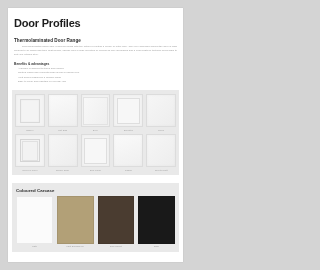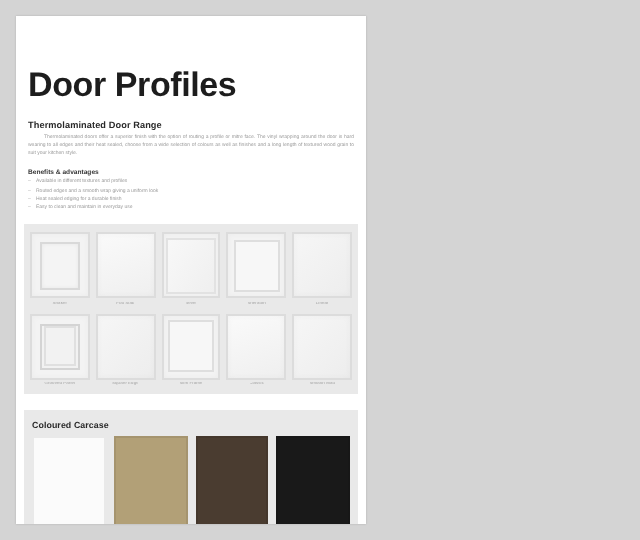--- a/index.html
+++ b/index.html
@@ -23,26 +23,26 @@
     background: #ffffff;
     box-shadow: 0 0 1px rgba(0,0,0,0.18);
     overflow: hidden;
   }
 
   .inner {
     padding: 10px 6px 0 6px;
   }
 
   .page-title {
-    font-size: 17px;
+    font-size: 11px;
     font-weight: bold;
     color: #1d1d1d;
     letter-spacing: -0.2px;
     line-height: 1.05;
-    margin: 16px 0 8px 0;
+    margin: 0 0 8px 0;
   }
 
   .section-head {
     font-size: 4.6px;
     font-weight: bold;
     color: #2a2a2a;
     letter-spacing: 0.05px;
     margin: 0 0 2.5px 0;
   }
 

